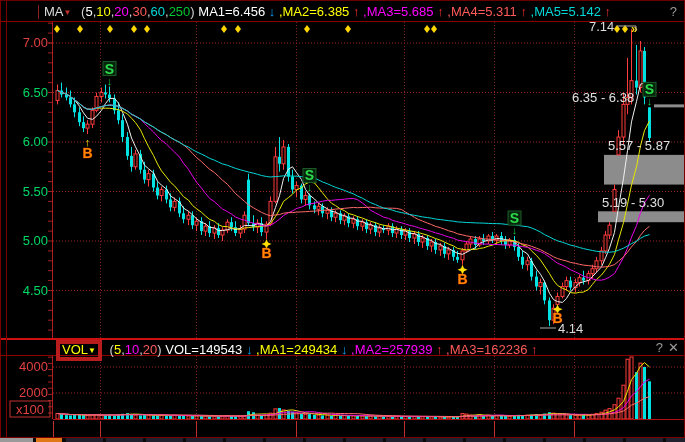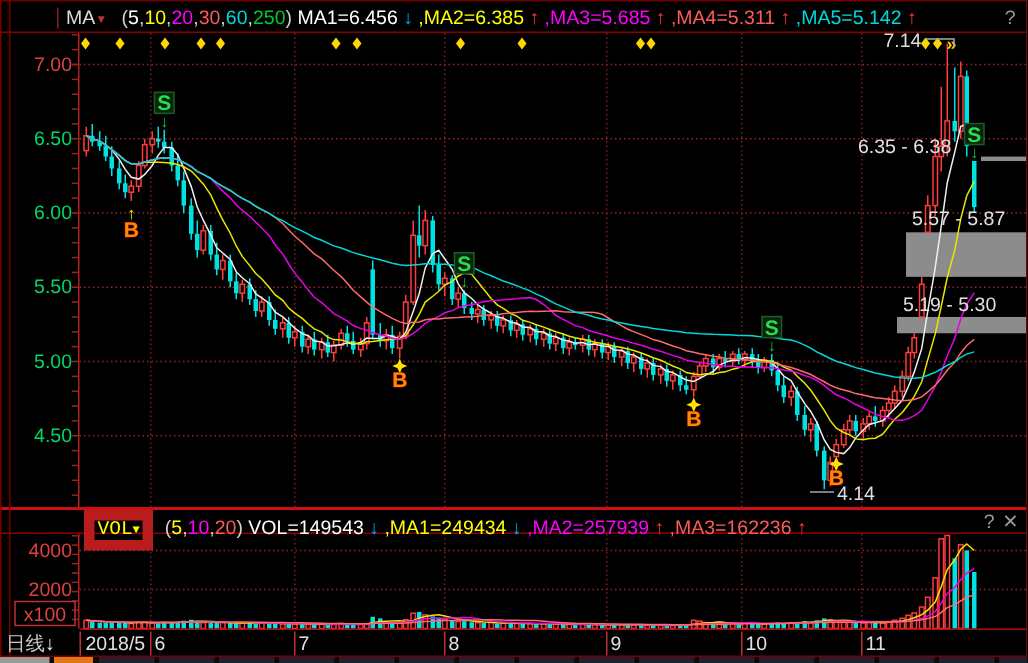--- a/index.html
+++ b/index.html
@@ -4,21 +4,21 @@
 <style>
   html,body{margin:0;padding:0;background:#000;}
   .window{position:relative;width:685px;height:442px;background:#000;overflow:hidden;
           font-family:"Liberation Sans",sans-serif;font-size:13px;}
   #chart{position:absolute;left:0;top:0;}
   svg text{font-family:"Liberation Sans",sans-serif;}
   .hdr{position:absolute;left:0;right:0;white-space:nowrap;color:#ddd;}
   #main-hdr{top:3px;height:18px;line-height:18px;padding-left:44px;}
   #vol-hdr{top:340px;height:15px;line-height:15px;padding-left:56px;font-size:13px;}
   .seg{display:inline;}
-  .volbox{display:inline-block;border:7px solid #b91c1c;padding:0 2px;line-height:12px;margin-right:4px;font-family:Liberation Mono, monospace;}
+  .volbox{display:inline-block;border:4px solid #b91c1c;padding:0 2px;line-height:12px;margin-right:4px;}
   .help{position:absolute;top:0;color:#9a9a9a;}
   .dd{font-size:8px;vertical-align:1px;}
   #date-strip{position:absolute;left:0;top:421px;height:16px;line-height:16px;color:#e0e0e0;}
   #period{position:absolute;left:4px;top:0;color:#c8c8c8;}
   .mlabel{position:absolute;top:0;color:#e0e0e0;}
   #bottom-bar{position:absolute;left:0;top:438px;height:4px;width:685px;background:#0a0a0a;}
   .blk{position:absolute;top:0;height:4px;}
 </style>
 </head>
 <body>
@@ -710,26 +710,20 @@
   <div class="hdr" id="vol-hdr">
     <span class="volbox" style="color:#ffff00">
       <span>VOL</span><span class="dd">▼</span>
     </span>
     <span id="vol-params"><span class="seg" style="color: rgb(208, 208, 208);">(</span><span class="seg" style="color: rgb(255, 255, 0);">5</span><span class="seg" style="color: rgb(208, 208, 208);">,</span><span class="seg" style="color: rgb(255, 0, 255);">10</span><span class="seg" style="color: rgb(208, 208, 208);">,</span><span class="seg" style="color: rgb(255, 90, 90);">20</span><span class="seg" style="color: rgb(208, 208, 208);">)</span></span>
     <span id="vol-items"><span class="seg" style="color: rgb(255, 255, 255);"> VOL=149543 </span><span style="color: rgb(0, 168, 255); font-weight: bold;">↓</span><span class="seg" style="color: rgb(255, 255, 0);"> ,MA1=249434 </span><span style="color: rgb(0, 168, 255); font-weight: bold;">↓</span><span class="seg" style="color: rgb(255, 0, 255);"> ,MA2=257939 </span><span style="color: rgb(255, 50, 50); font-weight: bold;">↑</span><span class="seg" style="color: rgb(255, 90, 90);"> ,MA3=162236 </span><span style="color: rgb(255, 50, 50); font-weight: bold;">↑</span></span>
     <span class="help" style="right:22px">?</span>
     <span class="help" style="right:6px">✕</span>
   </div>
 
-  <div id="date-strip" style="left:0;right:0;">
-    <span id="period">
-      <span>日线</span><span style="color:#f0f0f0">↓</span>
-    </span>
-    <span id="month-labels"><span class="mlabel" style="left: 57px;">2018/5</span><span class="mlabel" style="left: 103px;">6</span><span class="mlabel" style="left: 199px;">7</span><span class="mlabel" style="left: 299px;">8</span><span class="mlabel" style="left: 407px;">9</span><span class="mlabel" style="left: 497px;">10</span><span class="mlabel" style="left: 577px;">11</span></span>
-  </div>
 
   <div id="bottom-bar">
       <div class="blk" style="left: 0px; width: 33px; background: rgb(154, 154, 154);"></div>
       <div class="blk" style="left: 36px; width: 26px; background: rgb(224, 120, 24);"></div>
       <div class="blk" style="left: 66px; width: 37px; background: rgb(32, 32, 47);"></div>
       <div class="blk" style="left: 106px; width: 37px; background: rgb(32, 32, 47);"></div>
       <div class="blk" style="left: 146px; width: 37px; background: rgb(32, 32, 47);"></div>
       <div class="blk" style="left: 186px; width: 37px; background: rgb(32, 32, 47);"></div>
       <div class="blk" style="left: 226px; width: 37px; background: rgb(32, 32, 47);"></div>
       <div class="blk" style="left: 266px; width: 37px; background: rgb(32, 32, 47);"></div>

